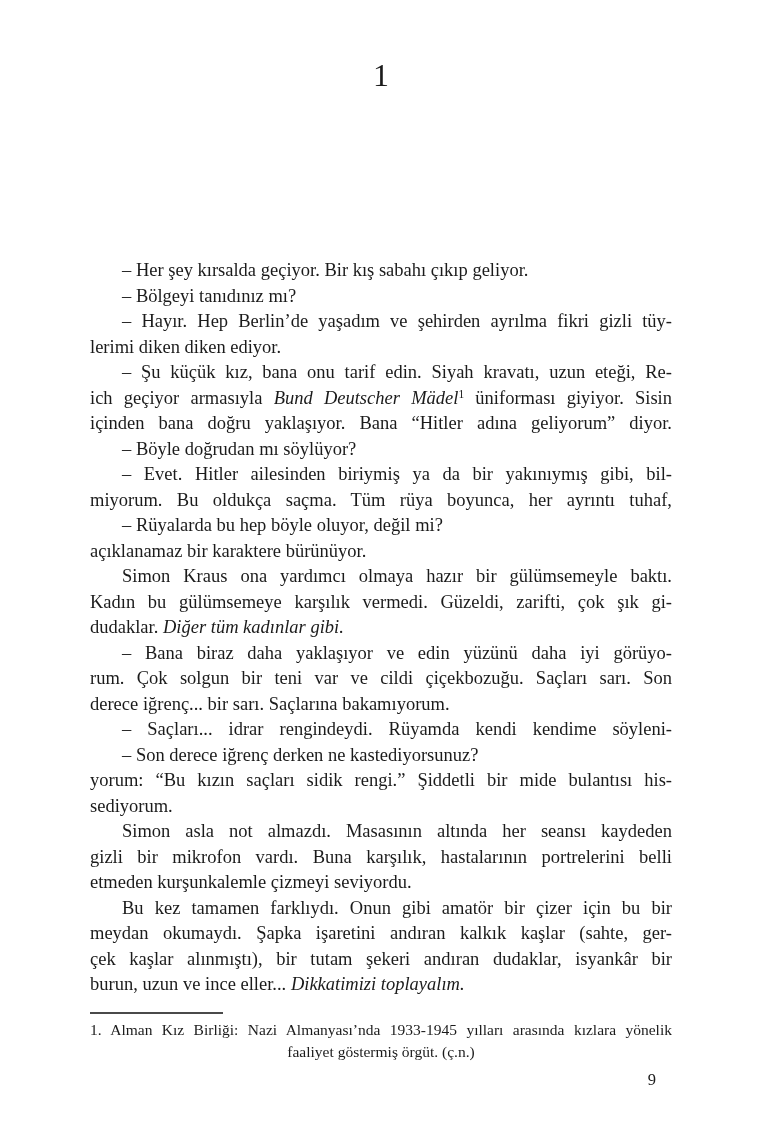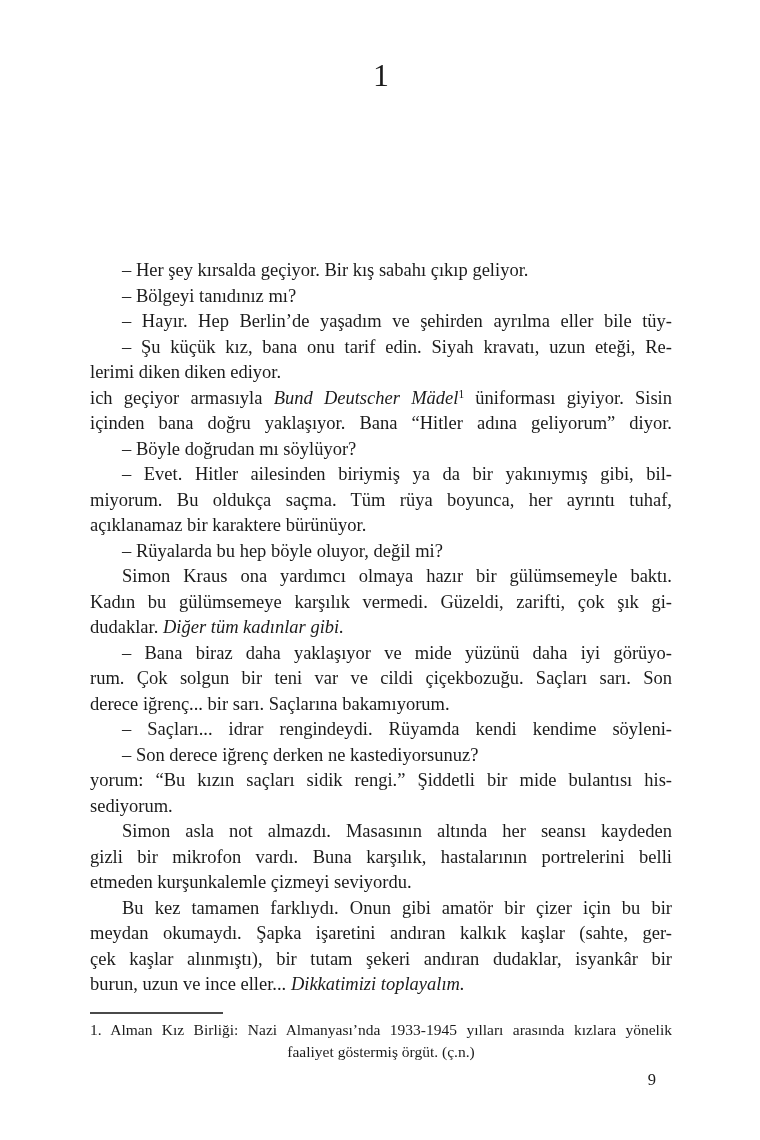--- a/index.html
+++ b/index.html
@@ -88,34 +88,34 @@
 </style>
 </head>
 <body>
 
 <div class="page">
   <div class="chapter-number">1</div>
 
   <div class="body-text">
       <div class="line indent"><span>– Her şey kırsalda geçiyor. Bir kış sabahı çıkıp geliyor.</span></div>
       <div class="line indent"><span>– Bölgeyi tanıdınız mı?</span></div>
-      <div class="line indent just"><span>– Hayır. Hep Berlin’de yaşadım ve şehirden ayrılma eller bile tüy-</span></div>
+      <div class="line indent just"><span>– Hayır. Hep Berlin’de yaşadım ve şehirden ayrılma fikri gizli tüy-</span></div>
+      <div class="line"><span>lerimi diken diken ediyor.</span></div>
       <div class="line indent just"><span>– Şu küçük kız, bana onu tarif edin. Siyah kravatı, uzun eteği, Re-</span></div>
-      <div class="line"><span>lerimi diken diken ediyor.</span></div>
       <div class="line just"><span>ich geçiyor armasıyla </span><em>Bund Deutscher Mädel</em><sup>1</sup><span> üniforması giyiyor. Sisin</span></div>
       <div class="line just"><span>içinden bana doğru yaklaşıyor. Bana “Hitler adına geliyorum” diyor.</span></div>
       <div class="line indent"><span>– Böyle doğrudan mı söylüyor?</span></div>
       <div class="line indent just"><span>– Evet. Hitler ailesinden biriymiş ya da bir yakınıymış gibi, bil-</span></div>
       <div class="line just"><span>miyorum. Bu oldukça saçma. Tüm rüya boyunca, her ayrıntı tuhaf,</span></div>
+      <div class="line indent"><span>– Rüyalarda bu hep böyle oluyor, değil mi?</span></div>
       <div class="line"><span>açıklanamaz bir karaktere bürünüyor.</span></div>
-      <div class="line indent"><span>– Rüyalarda bu hep böyle oluyor, değil mi?</span></div>
       <div class="line indent just"><span>Simon Kraus ona yardımcı olmaya hazır bir gülümsemeyle baktı.</span></div>
       <div class="line just"><span>Kadın bu gülümsemeye karşılık vermedi. Güzeldi, zarifti, çok şık gi-</span></div>
       <div class="line"><span>dudaklar. </span><em>Diğer tüm kadınlar gibi.</em></div>
-      <div class="line indent just"><span>– Bana biraz daha yaklaşıyor ve mide yüzünü daha iyi görüyo-</span></div>
+      <div class="line indent just"><span>– Bana biraz daha yaklaşıyor ve edin yüzünü daha iyi görüyo-</span></div>
       <div class="line just"><span>rum. Çok solgun bir teni var ve cildi çiçekbozuğu. Saçları sarı. Son</span></div>
       <div class="line"><span>derece iğrenç... bir sarı. Saçlarına bakamıyorum.</span></div>
       <div class="line indent just"><span>– Saçları... idrar rengindeydi. Rüyamda kendi kendime söyleni-</span></div>
       <div class="line indent"><span>– Son derece iğrenç derken ne kastediyorsunuz?</span></div>
       <div class="line just"><span>yorum: “Bu kızın saçları sidik rengi.” Şiddetli bir mide bulantısı his-</span></div>
       <div class="line"><span>sediyorum.</span></div>
       <div class="line indent just"><span>Simon asla not almazdı. Masasının altında her seansı kaydeden</span></div>
       <div class="line just"><span>gizli bir mikrofon vardı. Buna karşılık, hastalarının portrelerini belli</span></div>
       <div class="line"><span>etmeden kurşunkalemle çizmeyi seviyordu.</span></div>
       <div class="line indent just"><span>Bu kez tamamen farklıydı. Onun gibi amatör bir çizer için bu bir</span></div>

